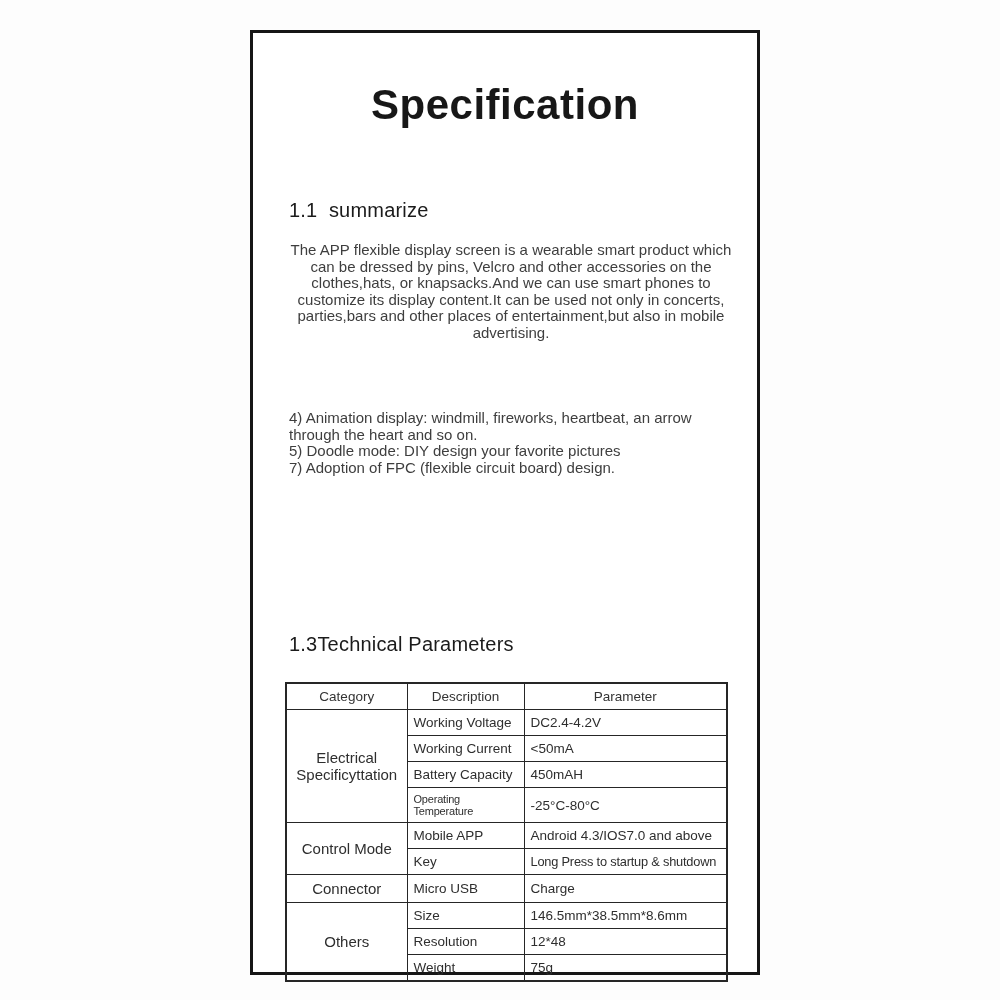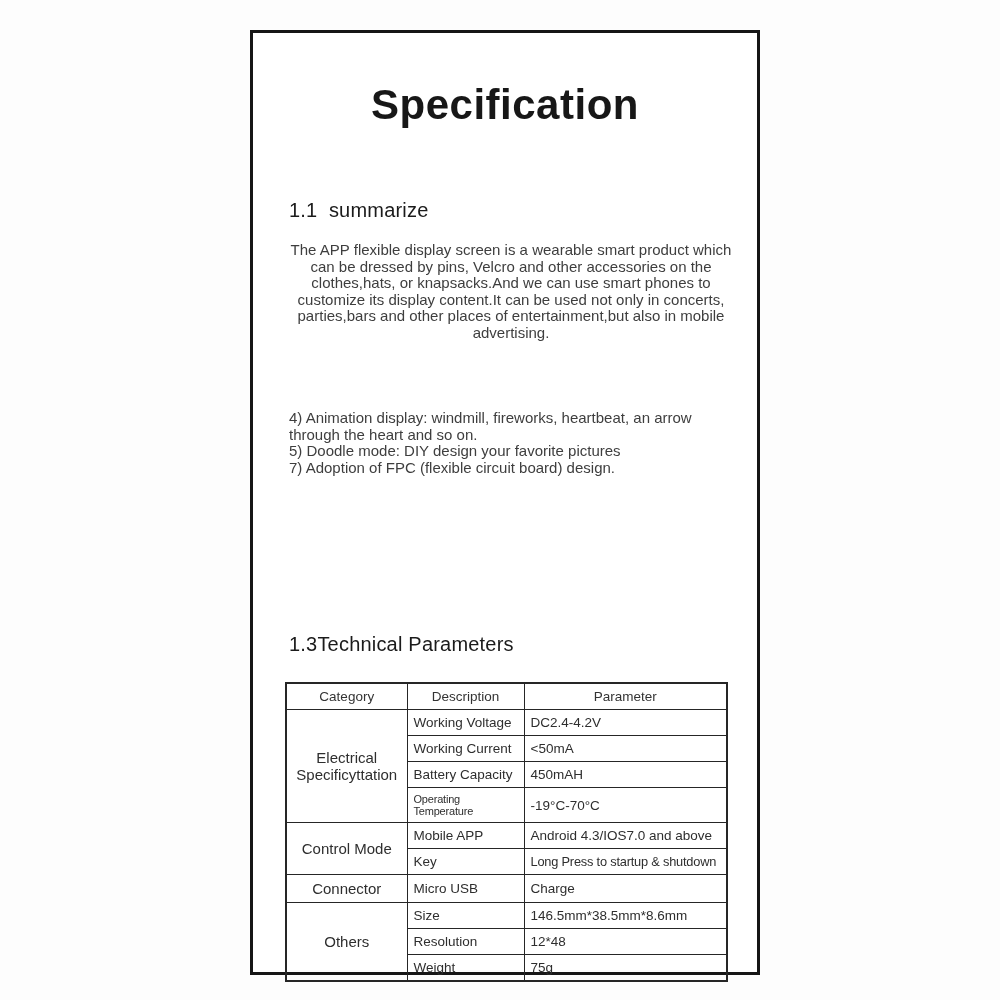--- a/index.html
+++ b/index.html
@@ -147,21 +147,21 @@
       <tr>
         <td class="cell-desc">Working Current</td>
         <td class="cell-param">&lt;50mA</td>
       </tr>
       <tr>
         <td class="cell-desc">Battery Capacity</td>
         <td class="cell-param">450mAH</td>
       </tr>
       <tr>
         <td class="cell-desc small">Operating Temperature</td>
-        <td class="cell-param">-19°C-70°C</td>
+        <td class="cell-param">-25°C-80°C</td>
       </tr>
       <tr>
         <td class="cell-category" rowspan="2">Control Mode</td>
         <td class="cell-desc">Mobile APP</td>
         <td class="cell-param">Android 4.3/IOS7.0 and above</td>
       </tr>
       <tr>
         <td class="cell-desc">Key</td>
         <td class="cell-param tight">Long Press to startup &amp; shutdown</td>
       </tr>

